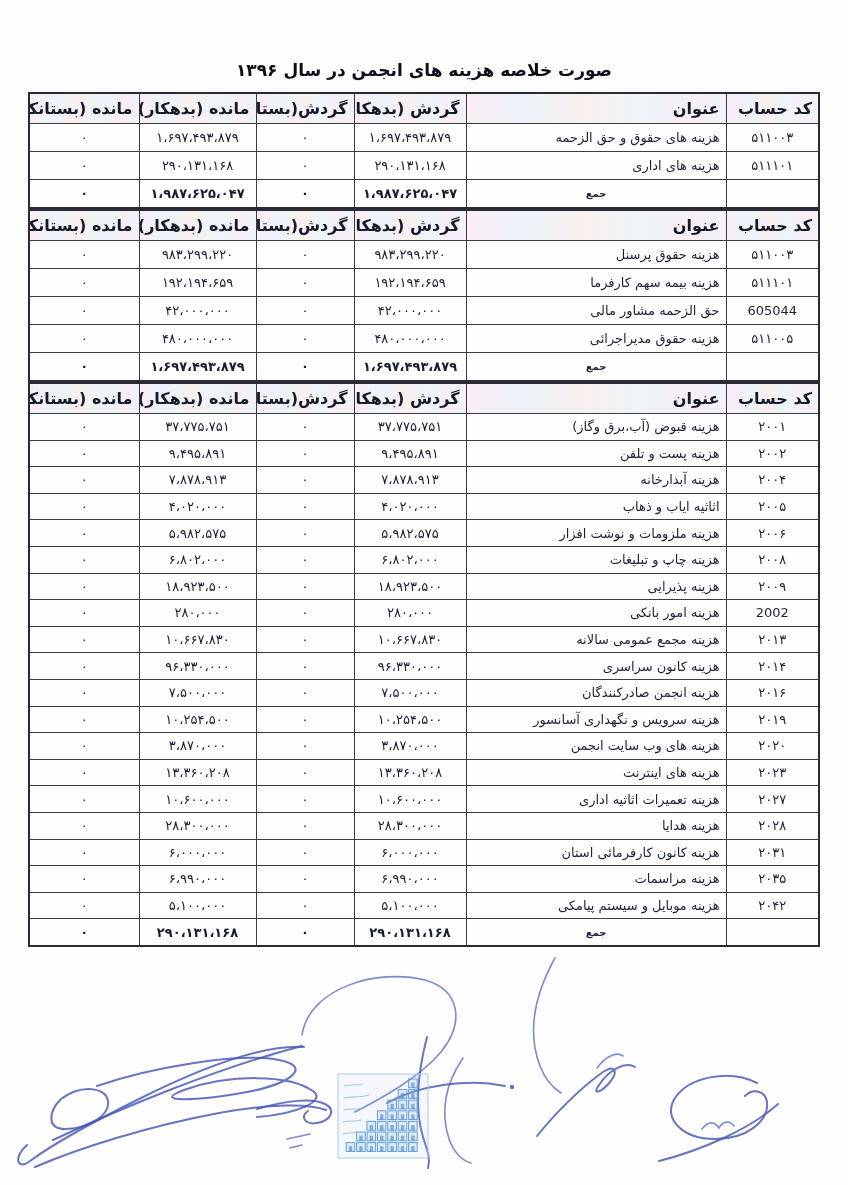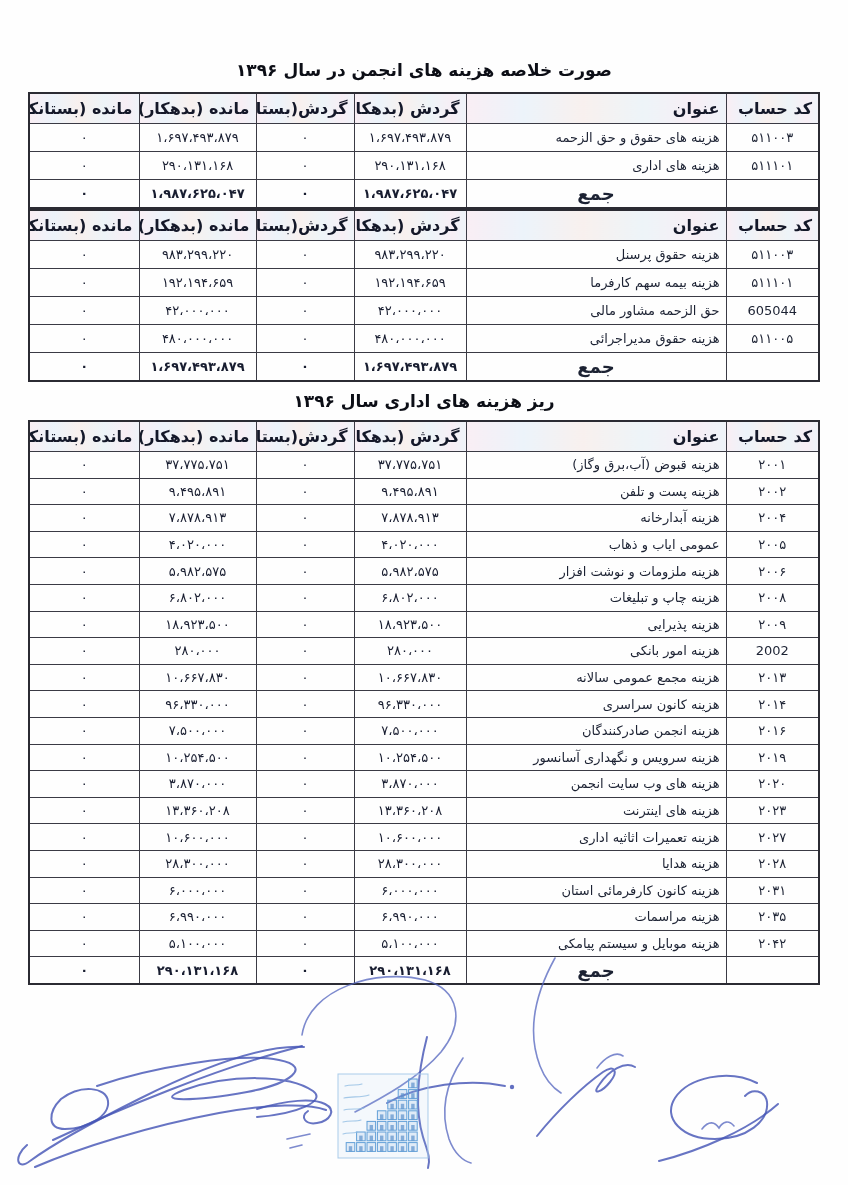--- a/index.html
+++ b/index.html
@@ -43,21 +43,21 @@
     text-align:right;
     color:#141829;
     background:linear-gradient(90deg,#f9eef4 0%,#ecf3fa 22%,#f8f0ee 45%,#edf4f8 68%,#f7eef5 88%,#eef3f9 100%);
   }
   table.fin td{height:25px;font-size:13px;}
   #table-2 td{height:23.6px;}
   td.code{text-align:center;font-size:13px;}
   td.ttl{text-align:right;}
   td.num{text-align:center;direction:ltr;font-size:12.5px;letter-spacing:.2px;color:#181d30;}
   tr.total-row td{font-weight:bold;}
-  tr.total-row td.ttl{text-align:center;font-size:18px;}
+  tr.total-row td.ttl{text-align:center;font-size:10px;}
   
   col.w0{width:93px;} col.w1{width:260px;} col.w2{width:112px;}
   col.w3{width:98px;} col.w4{width:117px;} col.w5{width:110px;}
   #ink-overlay{
     position:absolute;left:0;top:0;width:848px;height:1185px;
     pointer-events:none;
   }
   .sig{fill:none;stroke:#4656b6;stroke-width:2;stroke-linecap:round;stroke-linejoin:round;opacity:.82;}
   .sig-thin{fill:none;stroke:#5263bd;stroke-width:1.6;stroke-linecap:round;opacity:.75;}
   .stamp-line{fill:none;stroke:#8fbbe2;stroke-width:1.1;stroke-linecap:round;opacity:.8;}
@@ -176,21 +176,20 @@
             <td class="code"></td>
             <td class="ttl">جمع</td>
             <td class="num">۱،۶۹۷،۴۹۳،۸۷۹</td>
             <td class="num">۰</td>
             <td class="num">۱،۶۹۷،۴۹۳،۸۷۹</td>
             <td class="num">۰</td>
           </tr>
         </tfoot>
     </table>
 
-    <h2 class="tbl-title" id="title-2">ریز هزینه های اداری سال ۱۳۹۶</h2>
     <table class="fin" id="table-2">
       <colgroup>
           <col class="w0">
           <col class="w1">
           <col class="w2">
           <col class="w3">
           <col class="w4">
           <col class="w5">
         </colgroup>
       <thead>
@@ -223,21 +222,21 @@
           <tr>
             <td class="code">۲۰۰۴</td>
             <td class="ttl">هزینه آبدارخانه</td>
             <td class="num">۷،۸۷۸،۹۱۳</td>
             <td class="num">۰</td>
             <td class="num">۷،۸۷۸،۹۱۳</td>
             <td class="num">۰</td>
           </tr>
           <tr>
             <td class="code">۲۰۰۵</td>
-            <td class="ttl">عمومی ایاب و ذهاب</td>
+            <td class="ttl">اثاثیه ایاب و ذهاب</td>
             <td class="num">۴،۰۲۰،۰۰۰</td>
             <td class="num">۰</td>
             <td class="num">۴،۰۲۰،۰۰۰</td>
             <td class="num">۰</td>
           </tr>
           <tr>
             <td class="code">۲۰۰۶</td>
             <td class="ttl">هزینه ملزومات و نوشت افزار</td>
             <td class="num">۵،۹۸۲،۵۷۵</td>
             <td class="num">۰</td>

